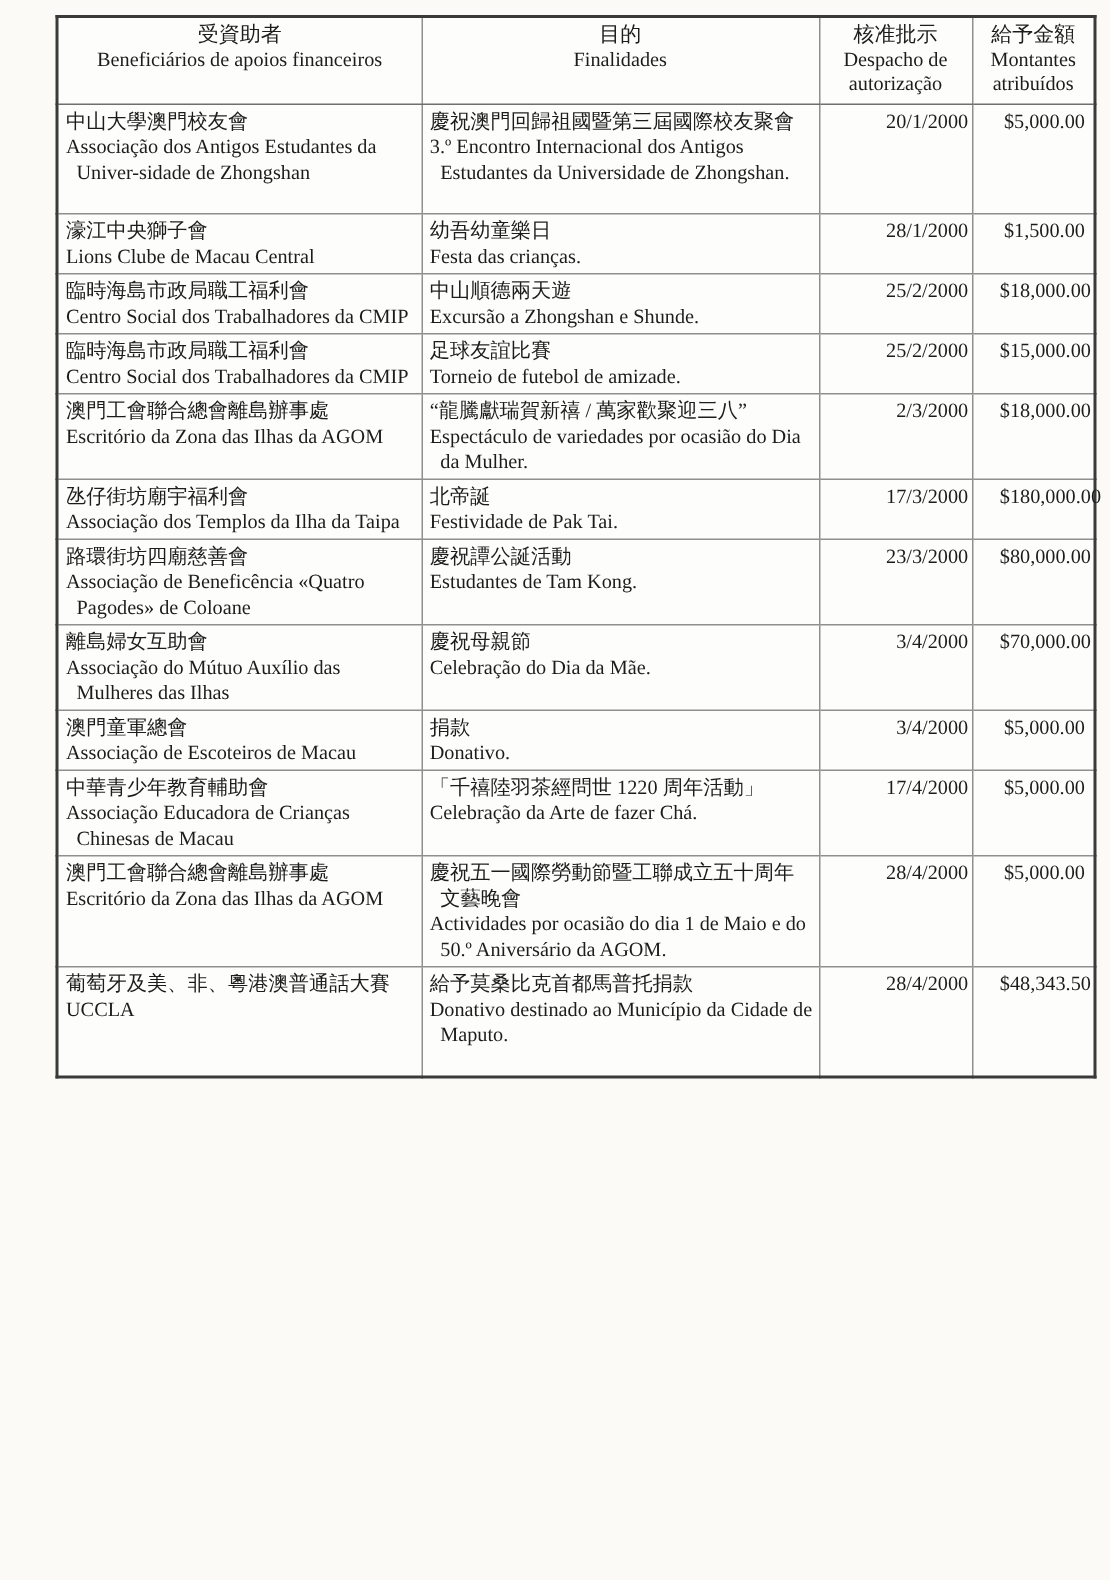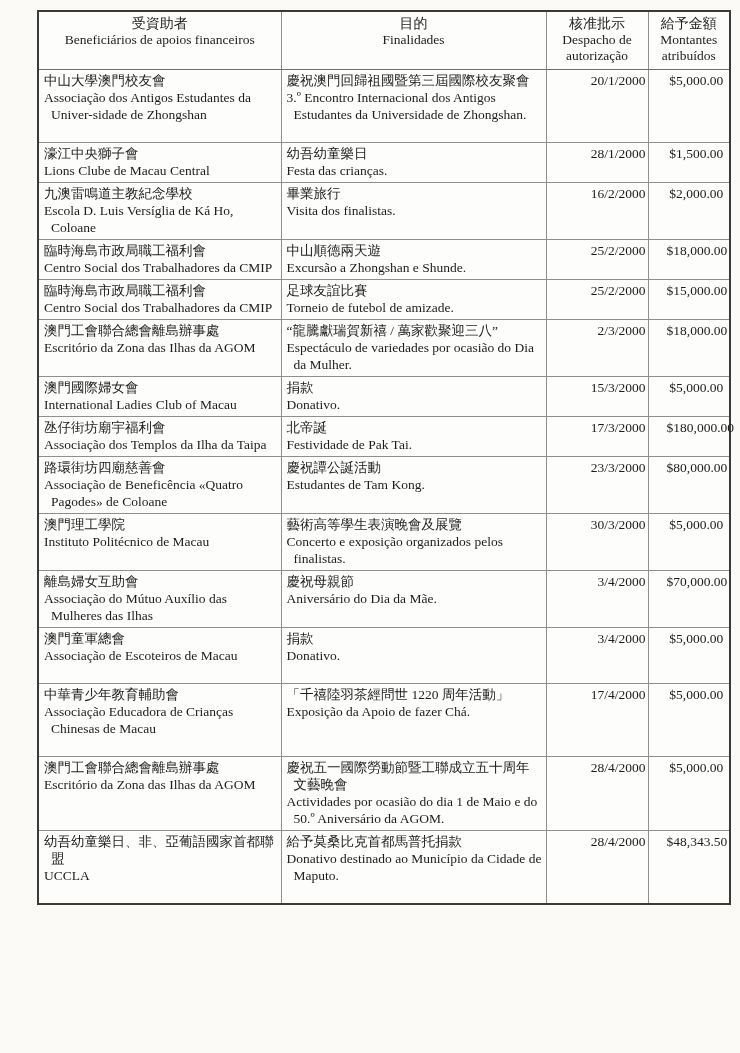--- a/index.html
+++ b/index.html
@@ -75,32 +75,20 @@
       <div class="pt">Lions Clube de Macau Central</div>
     </td>
     <td>
       <div class="zh">幼吾幼童樂日</div>
       <div class="pt">Festa das crianças.</div>
     </td>
     <td class="date">28/1/2000</td>
     <td class="amount">$1,500.00</td>
   </tr>
 
-  <tr>
-    <td>
-      <div class="zh">九澳雷鳴道主教紀念學校</div>
-      <div class="pt">Escola D. Luis Versíglia de Ká Ho, Coloane</div>
-    </td>
-    <td>
-      <div class="zh">畢業旅行</div>
-      <div class="pt">Visita dos finalistas.</div>
-    </td>
-    <td class="date">16/2/2000</td>
-    <td class="amount">$2,000.00</td>
-  </tr>
 
   <tr>
     <td>
       <div class="zh">臨時海島市政局職工福利會</div>
       <div class="pt">Centro Social dos Trabalhadores da CMIP</div>
     </td>
     <td>
       <div class="zh">中山順德兩天遊</div>
       <div class="pt">Excursão a Zhongshan e Shunde.</div>
     </td>
@@ -127,108 +115,84 @@
       <div class="pt">Escritório da Zona das Ilhas da AGOM</div>
     </td>
     <td>
       <div class="zh">“龍騰獻瑞賀新禧 / 萬家歡聚迎三八”</div>
       <div class="pt">Espectáculo de variedades por ocasião do Dia da Mulher.</div>
     </td>
     <td class="date">2/3/2000</td>
     <td class="amount">$18,000.00</td>
   </tr>
 
-  <tr>
-    <td>
-      <div class="zh">澳門國際婦女會</div>
-      <div class="pt">International Ladies Club of Macau</div>
+
+  <tr>
+    <td>
+      <div class="zh">氹仔街坊廟宇福利會</div>
+      <div class="pt">Associação dos Templos da Ilha da Taipa</div>
+    </td>
+    <td>
+      <div class="zh">北帝誕</div>
+      <div class="pt">Festividade de Pak Tai.</div>
+    </td>
+    <td class="date">17/3/2000</td>
+    <td class="amount">$180,000.00</td>
+  </tr>
+
+
+  <tr>
+    <td>
+      <div class="zh">路環街坊四廟慈善會</div>
+      <div class="pt">Associação de Beneficência «Quatro Pagodes» de Coloane</div>
+    </td>
+    <td>
+      <div class="zh">慶祝譚公誕活動</div>
+      <div class="pt">Estudantes de Tam Kong.</div>
+    </td>
+    <td class="date">23/3/2000</td>
+    <td class="amount">$80,000.00</td>
+  </tr>
+
+
+
+  <tr>
+    <td>
+      <div class="zh">離島婦女互助會</div>
+      <div class="pt">Associação do Mútuo Auxílio das Mulheres das Ilhas</div>
+    </td>
+    <td>
+      <div class="zh">慶祝母親節</div>
+      <div class="pt">Celebração do Dia da Mãe.</div>
+    </td>
+    <td class="date">3/4/2000</td>
+    <td class="amount">$70,000.00</td>
+  </tr>
+
+  <tr>
+    <td>
+      <div class="zh">澳門童軍總會</div>
+      <div class="pt">Associação de Escoteiros de Macau</div>
     </td>
     <td>
       <div class="zh">捐款</div>
       <div class="pt">Donativo.</div>
     </td>
-    <td class="date">15/3/2000</td>
-    <td class="amount">$5,000.00</td>
-  </tr>
-
-  <tr>
-    <td>
-      <div class="zh">氹仔街坊廟宇福利會</div>
-      <div class="pt">Associação dos Templos da Ilha da Taipa</div>
-    </td>
-    <td>
-      <div class="zh">北帝誕</div>
-      <div class="pt">Festividade de Pak Tai.</div>
-    </td>
-    <td class="date">17/3/2000</td>
-    <td class="amount">$180,000.00</td>
-  </tr>
-
-
-  <tr>
-    <td>
-      <div class="zh">路環街坊四廟慈善會</div>
-      <div class="pt">Associação de Beneficência «Quatro Pagodes» de Coloane</div>
-    </td>
-    <td>
-      <div class="zh">慶祝譚公誕活動</div>
-      <div class="pt">Estudantes de Tam Kong.</div>
-    </td>
-    <td class="date">23/3/2000</td>
-    <td class="amount">$80,000.00</td>
-  </tr>
-
-  <tr>
-    <td>
-      <div class="zh">澳門理工學院</div>
-      <div class="pt">Instituto Politécnico de Macau</div>
-    </td>
-    <td>
-      <div class="zh">藝術高等學生表演晚會及展覽</div>
-      <div class="pt">Concerto e exposição organizados pelos finalistas.</div>
-    </td>
-    <td class="date">30/3/2000</td>
-    <td class="amount">$5,000.00</td>
-  </tr>
-
-
-  <tr>
-    <td>
-      <div class="zh">離島婦女互助會</div>
-      <div class="pt">Associação do Mútuo Auxílio das Mulheres das Ilhas</div>
-    </td>
-    <td>
-      <div class="zh">慶祝母親節</div>
-      <div class="pt">Aniversário do Dia da Mãe.</div>
-    </td>
-    <td class="date">3/4/2000</td>
-    <td class="amount">$70,000.00</td>
-  </tr>
-
-  <tr>
-    <td>
-      <div class="zh">澳門童軍總會</div>
-      <div class="pt">Associação de Escoteiros de Macau</div>
-    </td>
-    <td>
-      <div class="zh">捐款</div>
-      <div class="pt">Donativo.</div>
-    </td>
     <td class="date">3/4/2000</td>
     <td class="amount">$5,000.00</td>
   </tr>
 
   <tr>
     <td>
       <div class="zh">中華青少年教育輔助會</div>
       <div class="pt">Associação Educadora de Crianças Chinesas de Macau</div>
     </td>
     <td>
       <div class="zh">「千禧陸羽茶經問世 1220 周年活動」</div>
-      <div class="pt">Exposição da Apoio de fazer Chá.</div>
+      <div class="pt">Celebração da Arte de fazer Chá.</div>
     </td>
     <td class="date">17/4/2000</td>
     <td class="amount">$5,000.00</td>
   </tr>
 
 
   <tr>
     <td>
       <div class="zh">澳門工會聯合總會離島辦事處</div>
       <div class="pt">Escritório da Zona das Ilhas da AGOM</div>
@@ -236,21 +200,21 @@
     <td>
       <div class="zh">慶祝五一國際勞動節暨工聯成立五十周年文藝晚會</div>
       <div class="pt">Actividades por ocasião do dia 1 de Maio e do 50.º Aniversário da AGOM.</div>
     </td>
     <td class="date">28/4/2000</td>
     <td class="amount">$5,000.00</td>
   </tr>
 
   <tr>
     <td>
-      <div class="zh">幼吾幼童樂日、非、亞葡語國家首都聯盟</div>
+      <div class="zh">葡萄牙及美、非、粵港澳普通話大賽</div>
       <div class="pt">UCCLA</div>
     </td>
     <td>
       <div class="zh">給予莫桑比克首都馬普托捐款</div>
       <div class="pt">Donativo destinado ao Município da Cidade de Maputo.</div>
     </td>
     <td class="date">28/4/2000</td>
     <td class="amount">$48,343.50</td>
   </tr>
 

